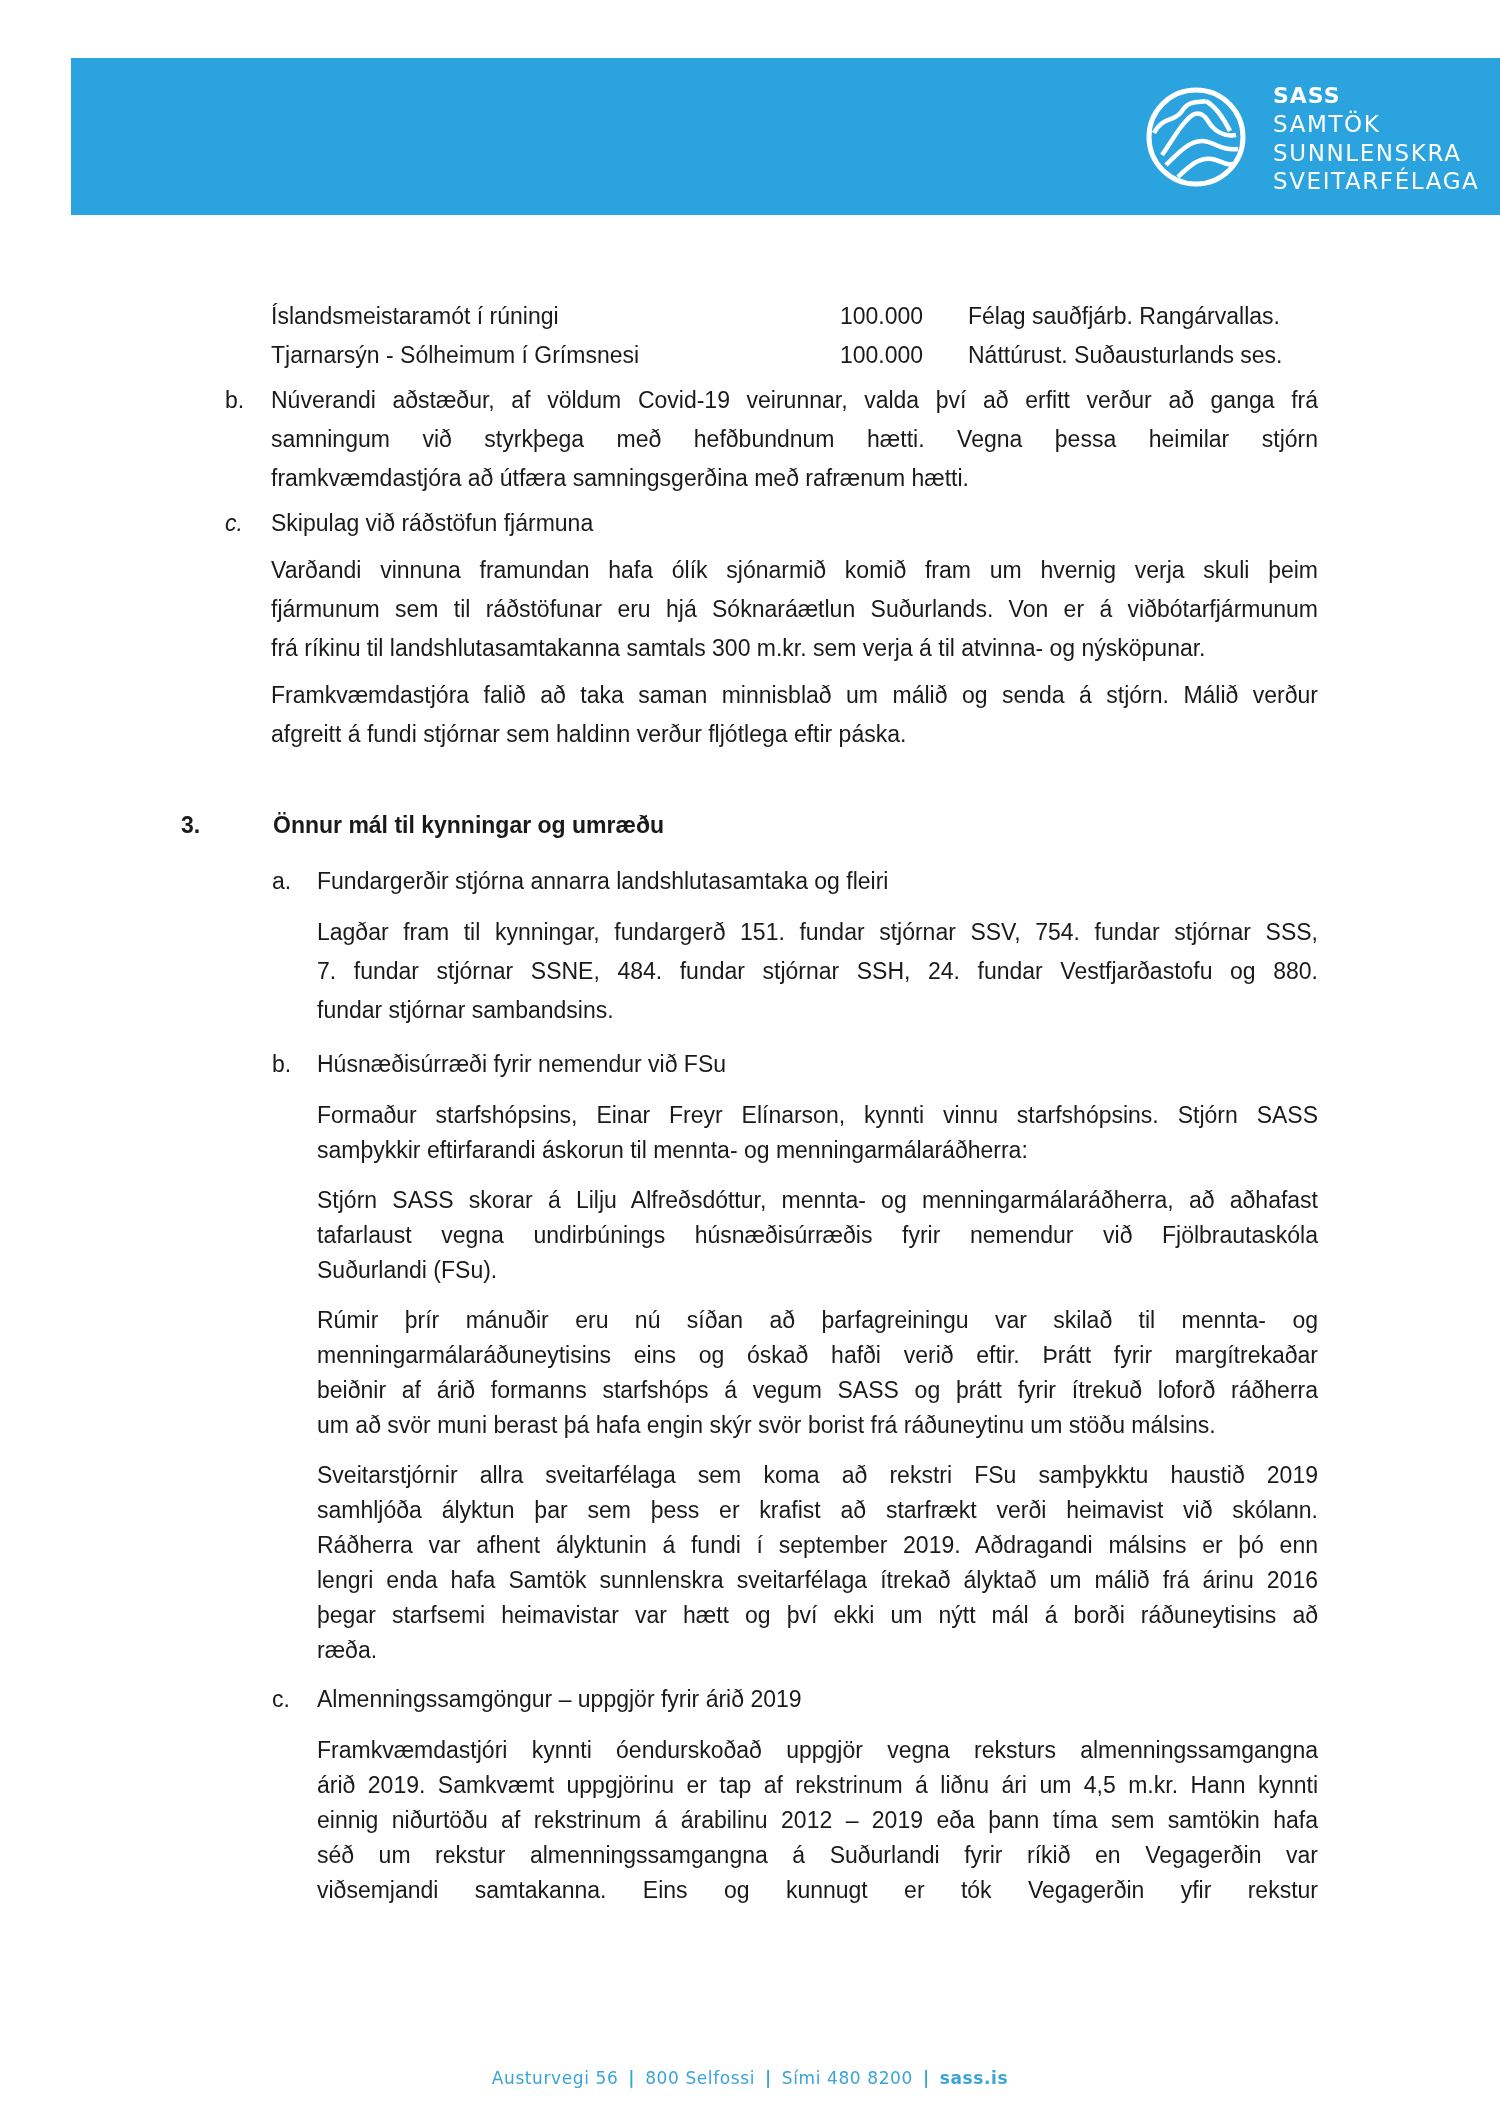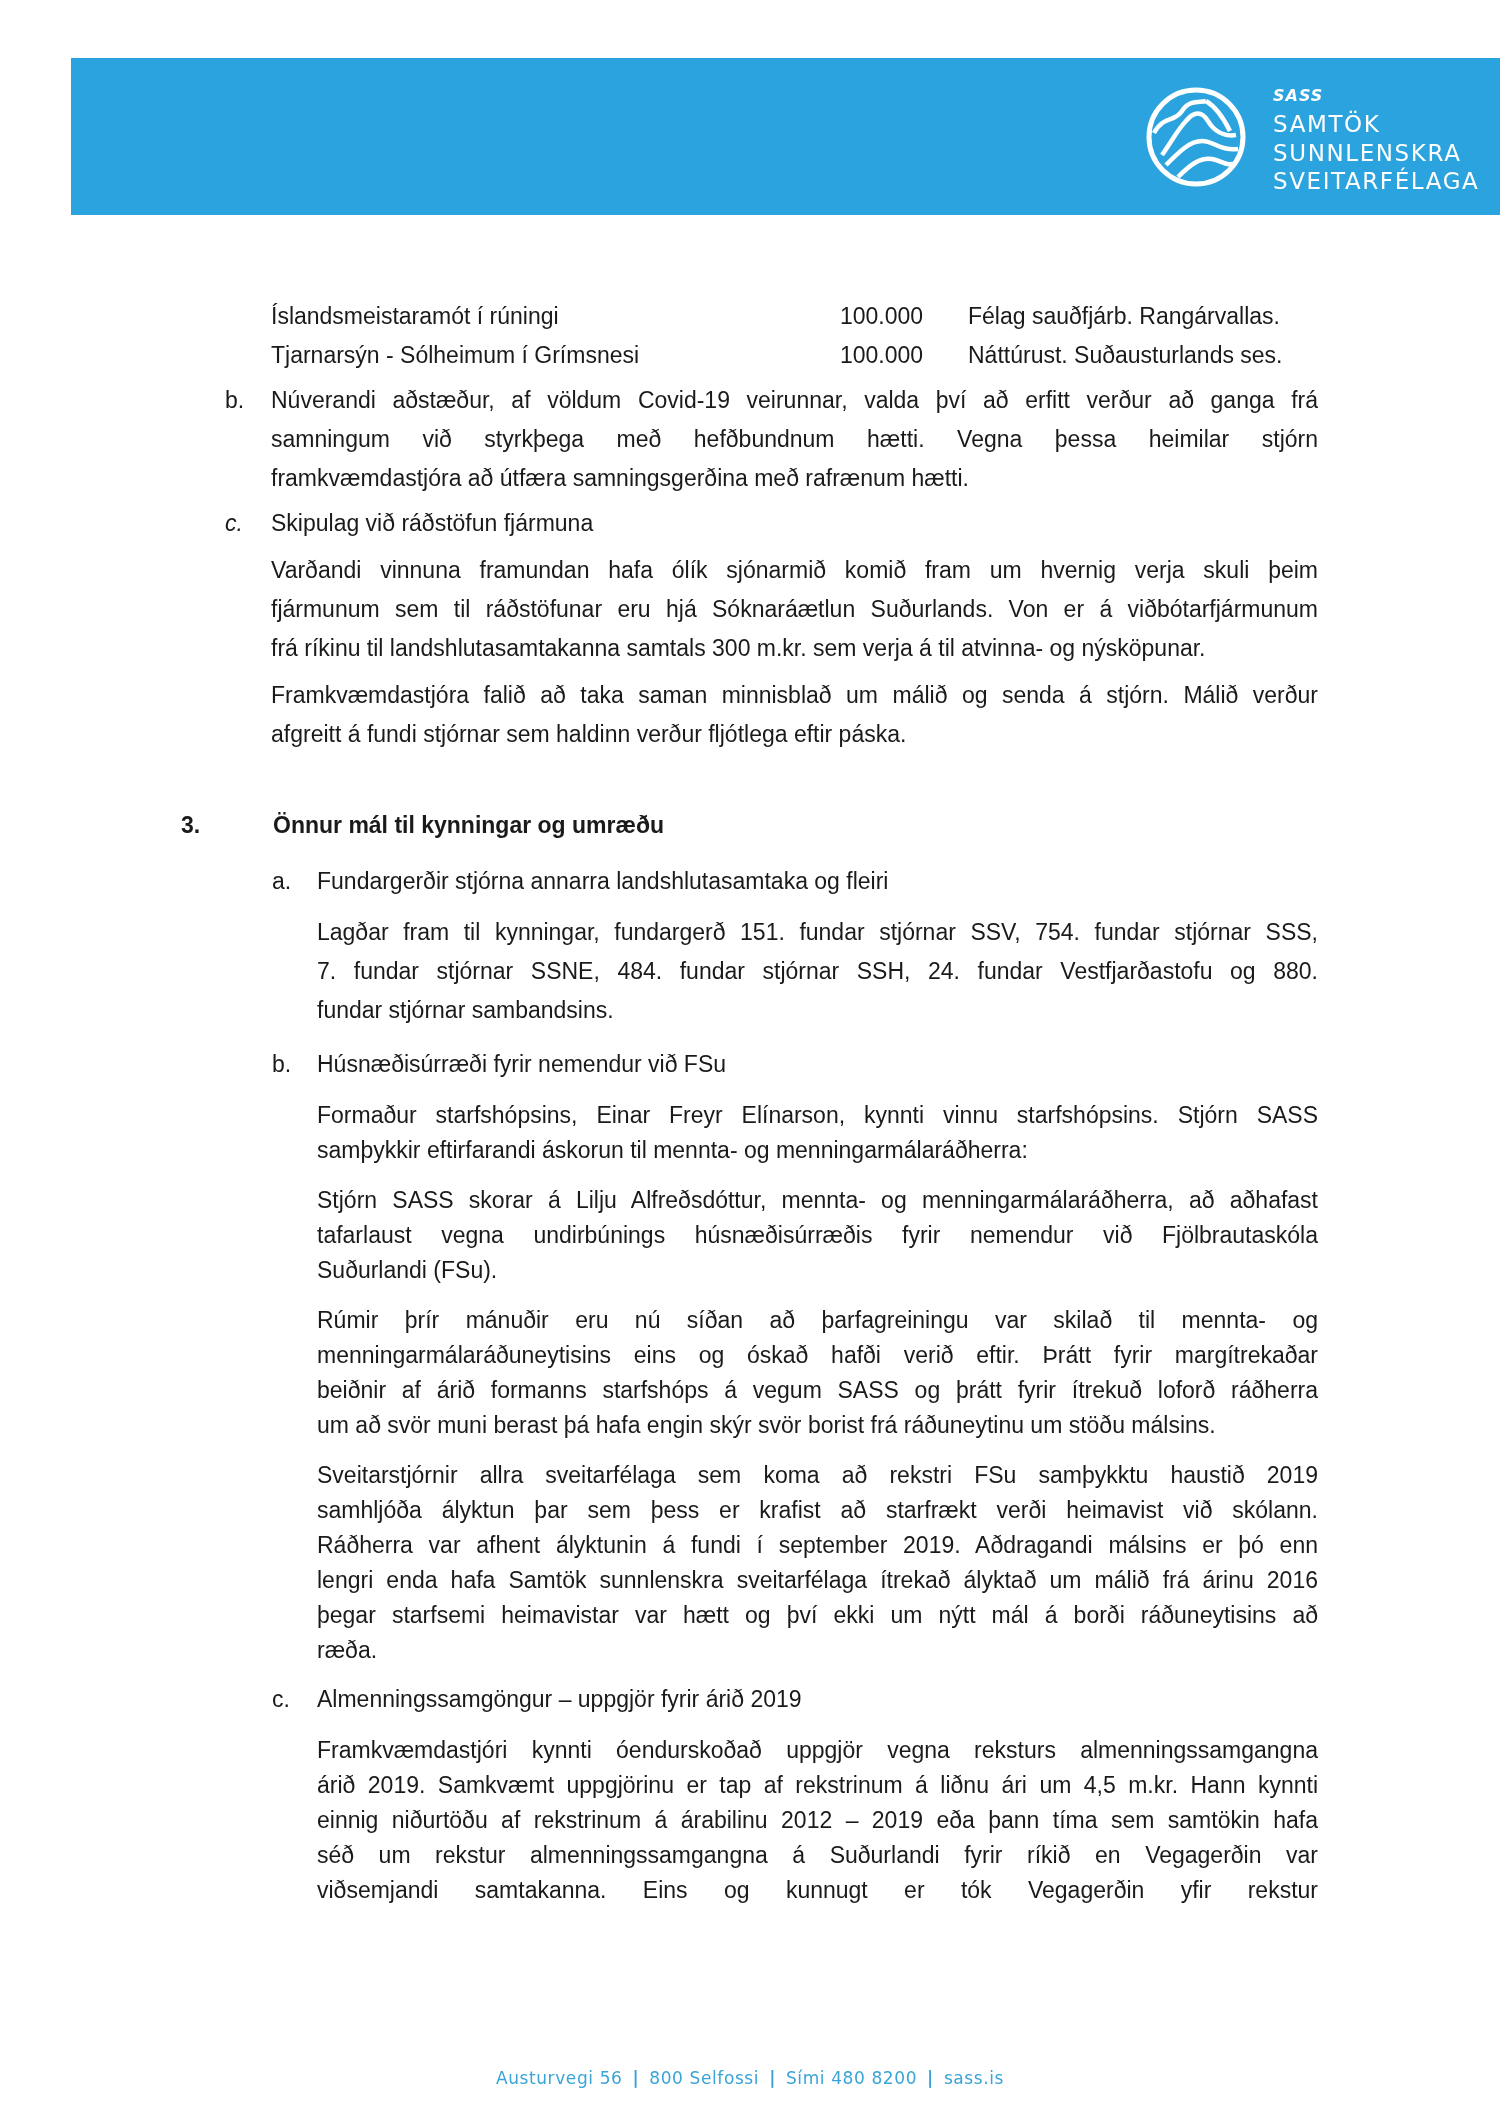--- a/index.html
+++ b/index.html
@@ -5,21 +5,21 @@
   * { box-sizing: border-box; margin: 0; padding: 0; }
   html, body { width: 1500px; height: 2123px; background: #ffffff; overflow: hidden; }
   body { position: relative; font-family: "Liberation Sans", "DejaVu Sans", sans-serif; color: #1a1a1a; }
 
   .banner {
     position: absolute; left: 71px; top: 58px; width: 1429px; height: 157px;
     background: #2AA3DE;
   }
   .logo-circle { position: absolute; left: 1144px; top: 85px; width: 104px; height: 104px; }
   .logo-text { position: absolute; left: 1273px; top: 82px; color: #ffffff; font-family: "DejaVu Sans", sans-serif; }
-  .logo-text .brand { font-weight: bold; font-size: 16px; letter-spacing: 1px; line-height: 28px; font-style: italic; }
+  .logo-text .brand { font-weight: bold; font-size: 22px; letter-spacing: 1px; line-height: 28px; }
   .logo-text .line { font-size: 23px; letter-spacing: 1.6px; line-height: 28.5px; }
 
   .doc { position: absolute; left: 0; top: 0; width: 1500px; font-size: 23px; line-height: 39px; }
   .abs { position: absolute; white-space: nowrap; }
   .just { position: absolute; text-align: justify; text-align-last: left; }
   .just.full-last { text-align-last: justify; }
 
   .row-name { left: 271px; }
   .row-amount { left: 840px; }
   .row-org { left: 968px; }
@@ -32,21 +32,21 @@
   .h3 { left: 273px; font-weight: bold; }
 
   .lbl2 { left: 272px; }
   .txt2 { left: 317px; width: 1001px; }
 
   .footer {
     position: absolute; left: 0; top: 2068px; width: 1500px; text-align: center;
     font-family: "DejaVu Sans", sans-serif; font-size: 17px; color: #3aa4d6; letter-spacing: 0.6px;
   }
   .footer .sep { font-weight: bold; margin: 0 10px; }
-  .footer .web { font-weight: normal; }
+  .footer .web { font-weight: bold; }
 </style>
 </head>
 <body>
 
 <div class="banner"></div>
 <svg class="logo-circle" viewBox="0 0 104 104">
   <circle cx="52" cy="52" r="47" fill="none" stroke="#fff" stroke-width="5"></circle>
   <path d="M10 48 C20 30 30 38 38 26 C46 14 56 18 62 16" fill="none" stroke="#fff" stroke-width="4.5"></path>
   <path d="M18 70 C28 56 34 44 42 36 C50 26 58 26 64 36 C70 46 80 52 92 50" fill="none" stroke="#fff" stroke-width="4.5"></path>
   <path d="M22 80 C36 66 46 56 58 56 C70 56 76 66 94 64" fill="none" stroke="#fff" stroke-width="4.5"></path>

